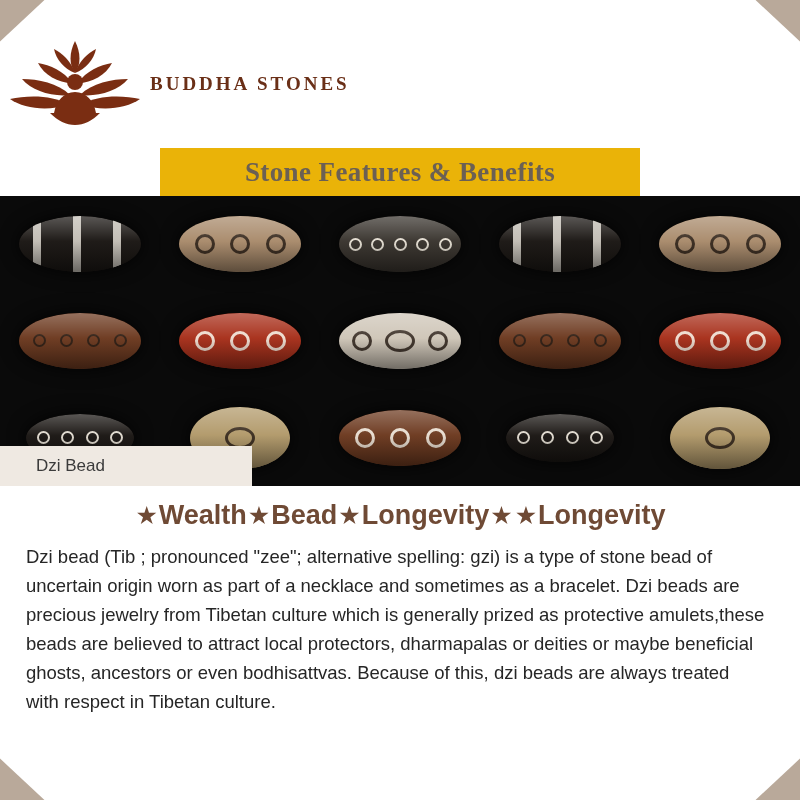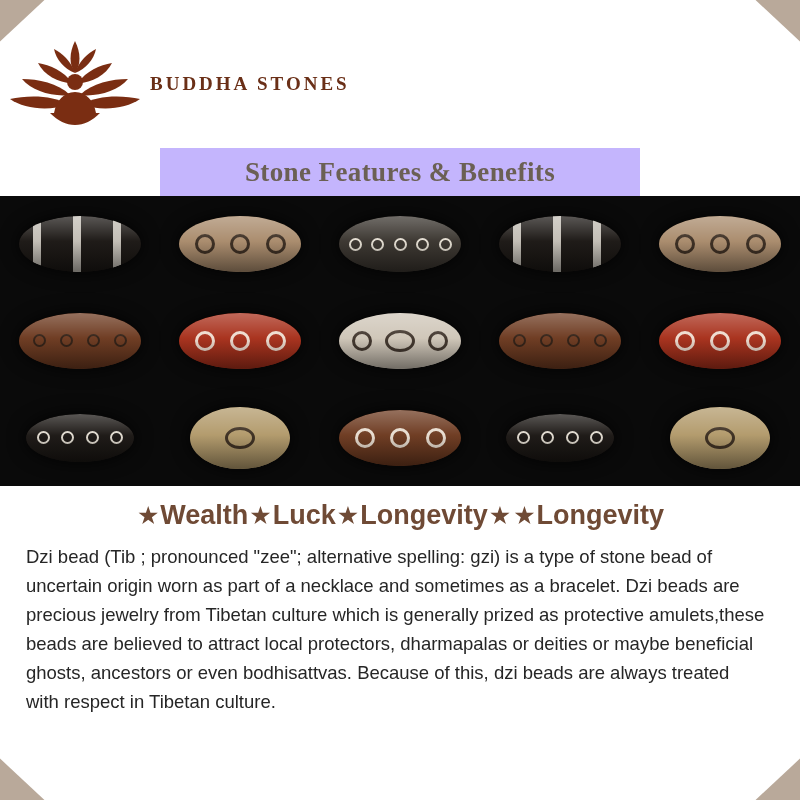--- a/index.html
+++ b/index.html
@@ -61,21 +61,21 @@
     letter-spacing: 3px;
     color: #6a2f17;
     font-weight: bold;
     font-family: "Liberation Serif", serif;
   }
 
   
   .title-band {
     position: relative;
     height: 48px;
-    background: #c4b5fd;
+    background: #eab308;
     display: flex;
     align-items: center;
     justify-content: center;
   }
   .title-band::before,
   .title-band::after {
     content: "";
     position: absolute;
     top: 0; bottom: 0;
     width: 160px;
@@ -364,27 +364,30 @@
           <div class="hl"></div>
       </div>
       <div class="bead round b-gold">
         <div class="eyes">
             <i class="eye big dark"></i>
           </div>
           <div class="hl"></div>
       </div>
     </div>
 
+    <div class="caption-tab">
+      <span>Dzi Bead</span>
+    </div>
   </div>
 
   <div class="benefits">
     <span class="star">★</span>
     <span class="kw">Wealth</span>
     <span class="star">★</span>
-    <span class="kw">Luck</span>
+    <span class="kw">Bead</span>
     <span class="star">★</span>
     <span class="kw">Longevity</span>
     <span class="star">★</span>
     <span class="star">★</span>
     <span class="kw">Longevity</span>
   </div>
 
   <p class="body-copy">Dzi bead (Tib ; pronounced "zee"; alternative spelling: gzi) is a type of stone bead of uncertain origin worn as part of a necklace and sometimes as a bracelet. Dzi beads are precious jewelry from Tibetan culture which is generally prized as protective amulets,these beads are believed to attract local protectors, dharmapalas or deities or maybe beneficial ghosts, ancestors or even bodhisattvas. Because of this, dzi beads are always treated with respect in Tibetan culture.</p>
 
   <div class="bottom-strip"></div>

